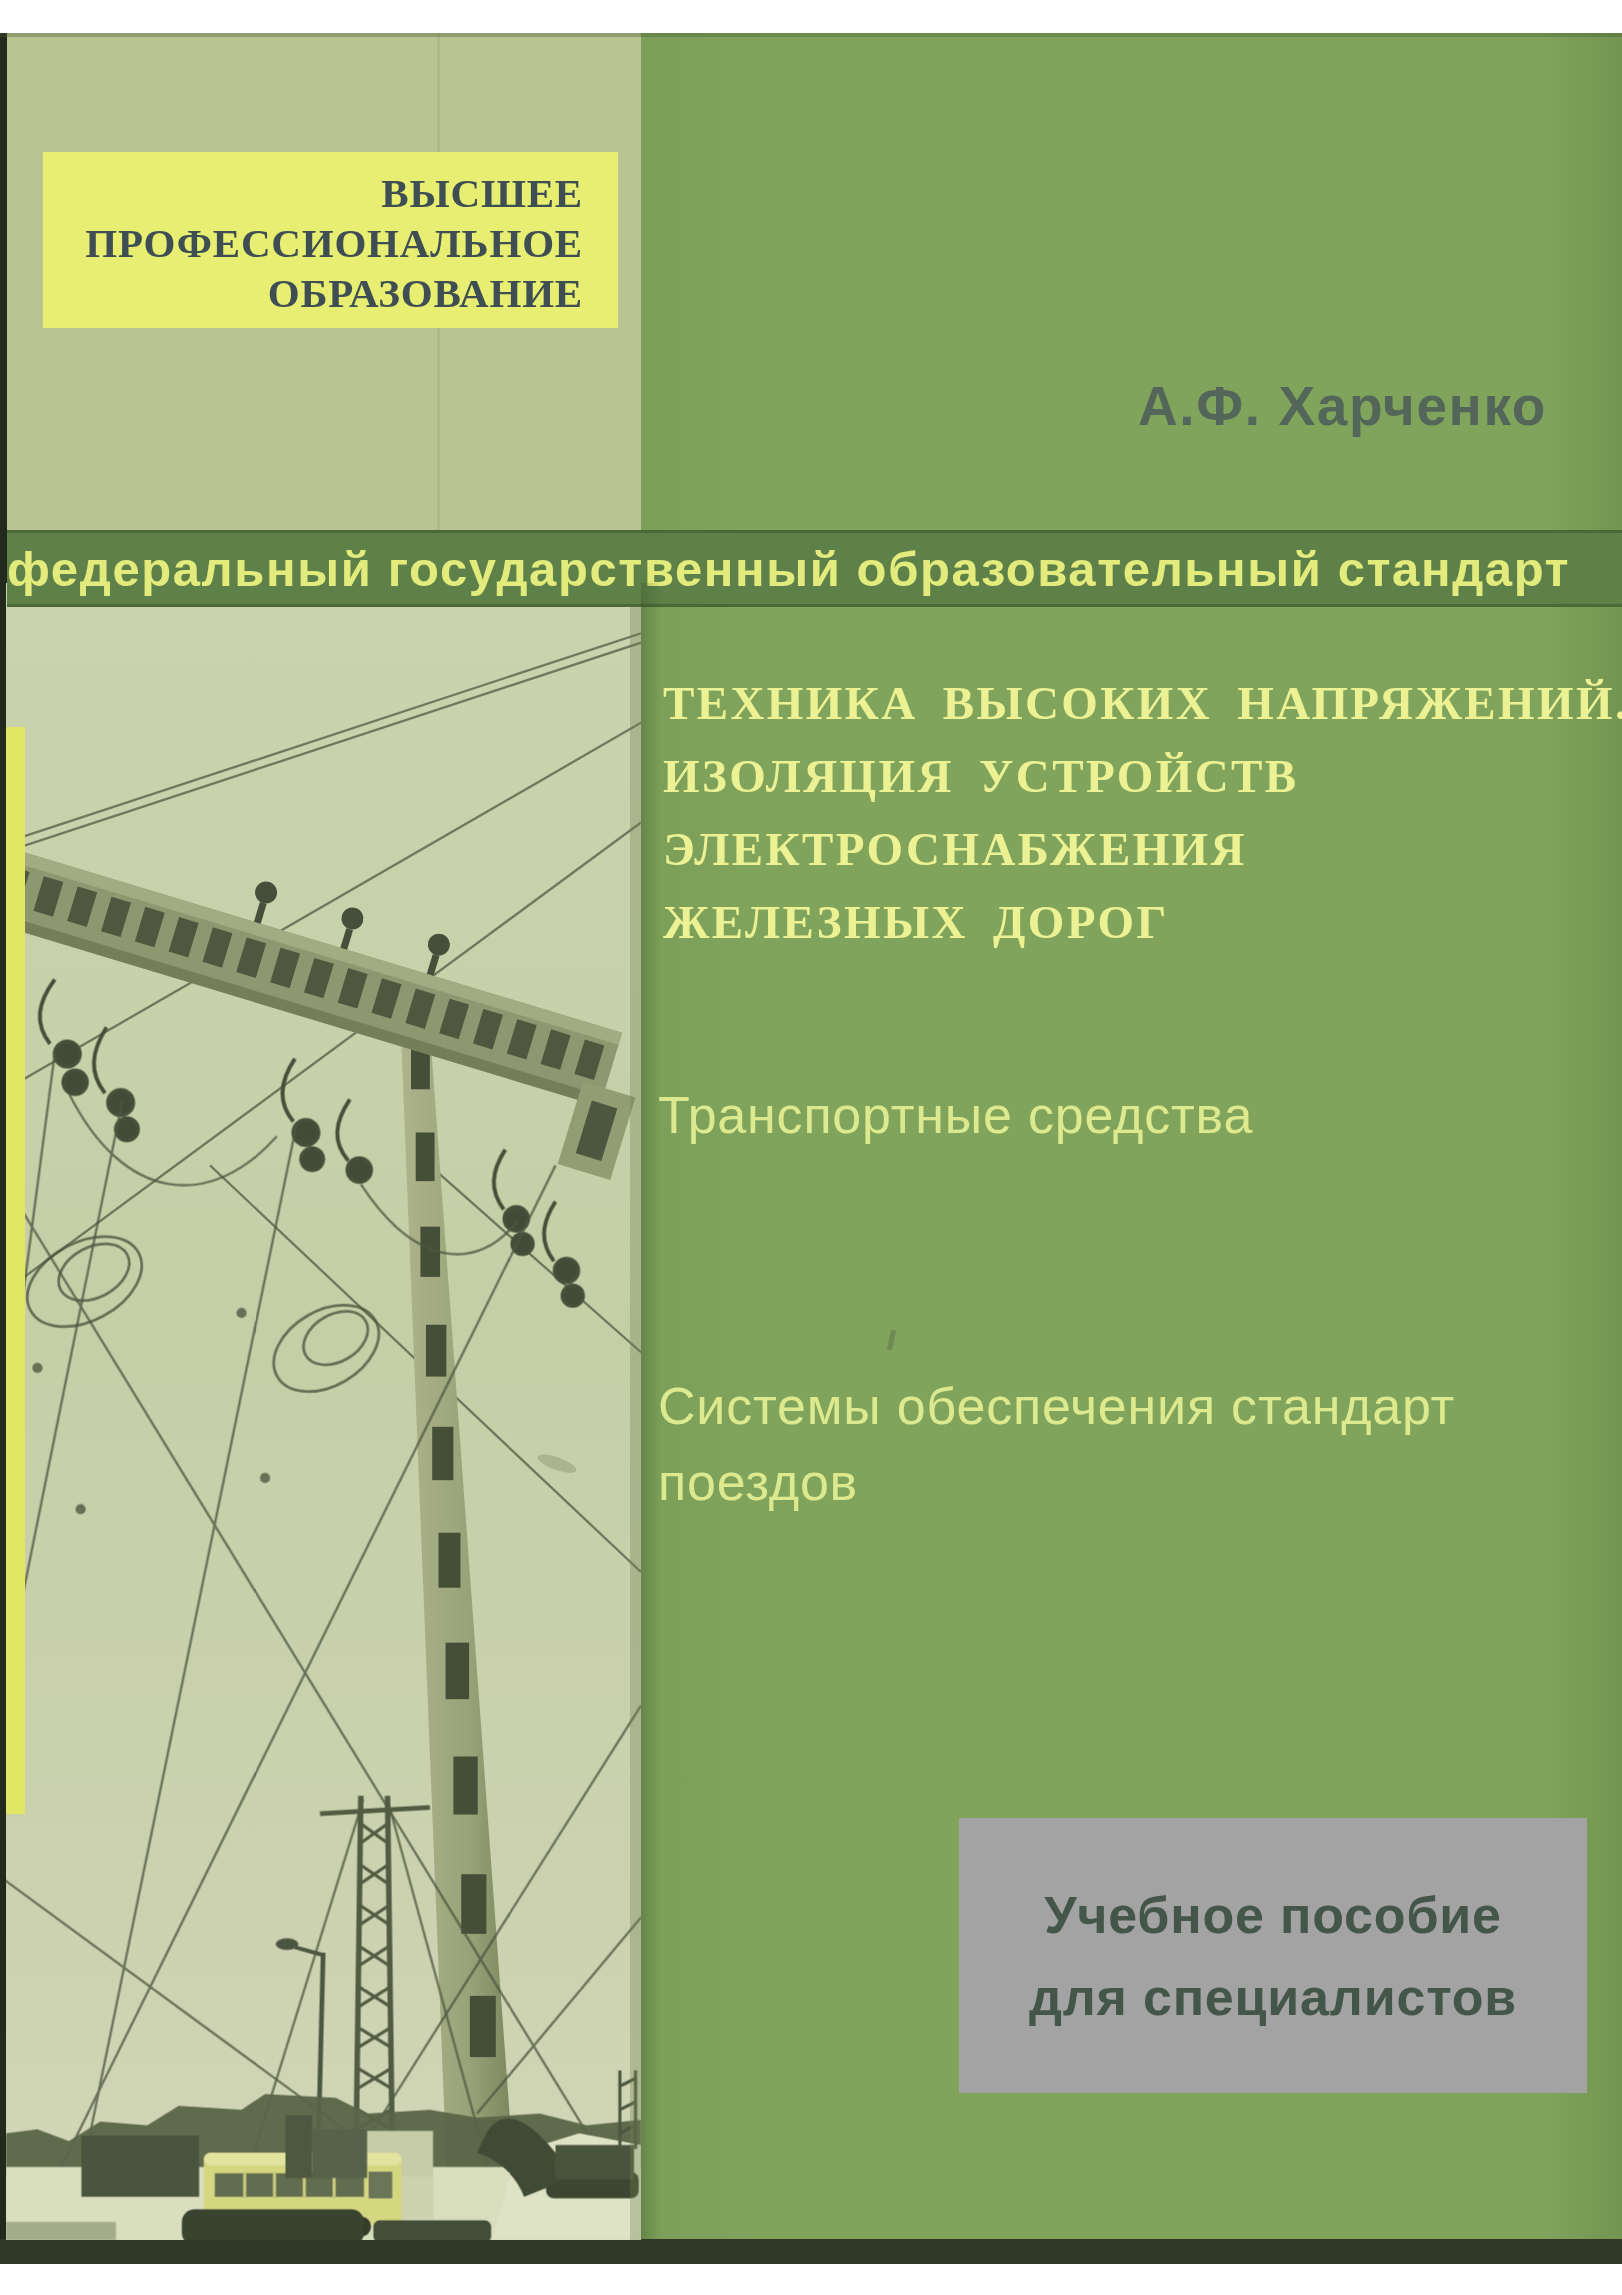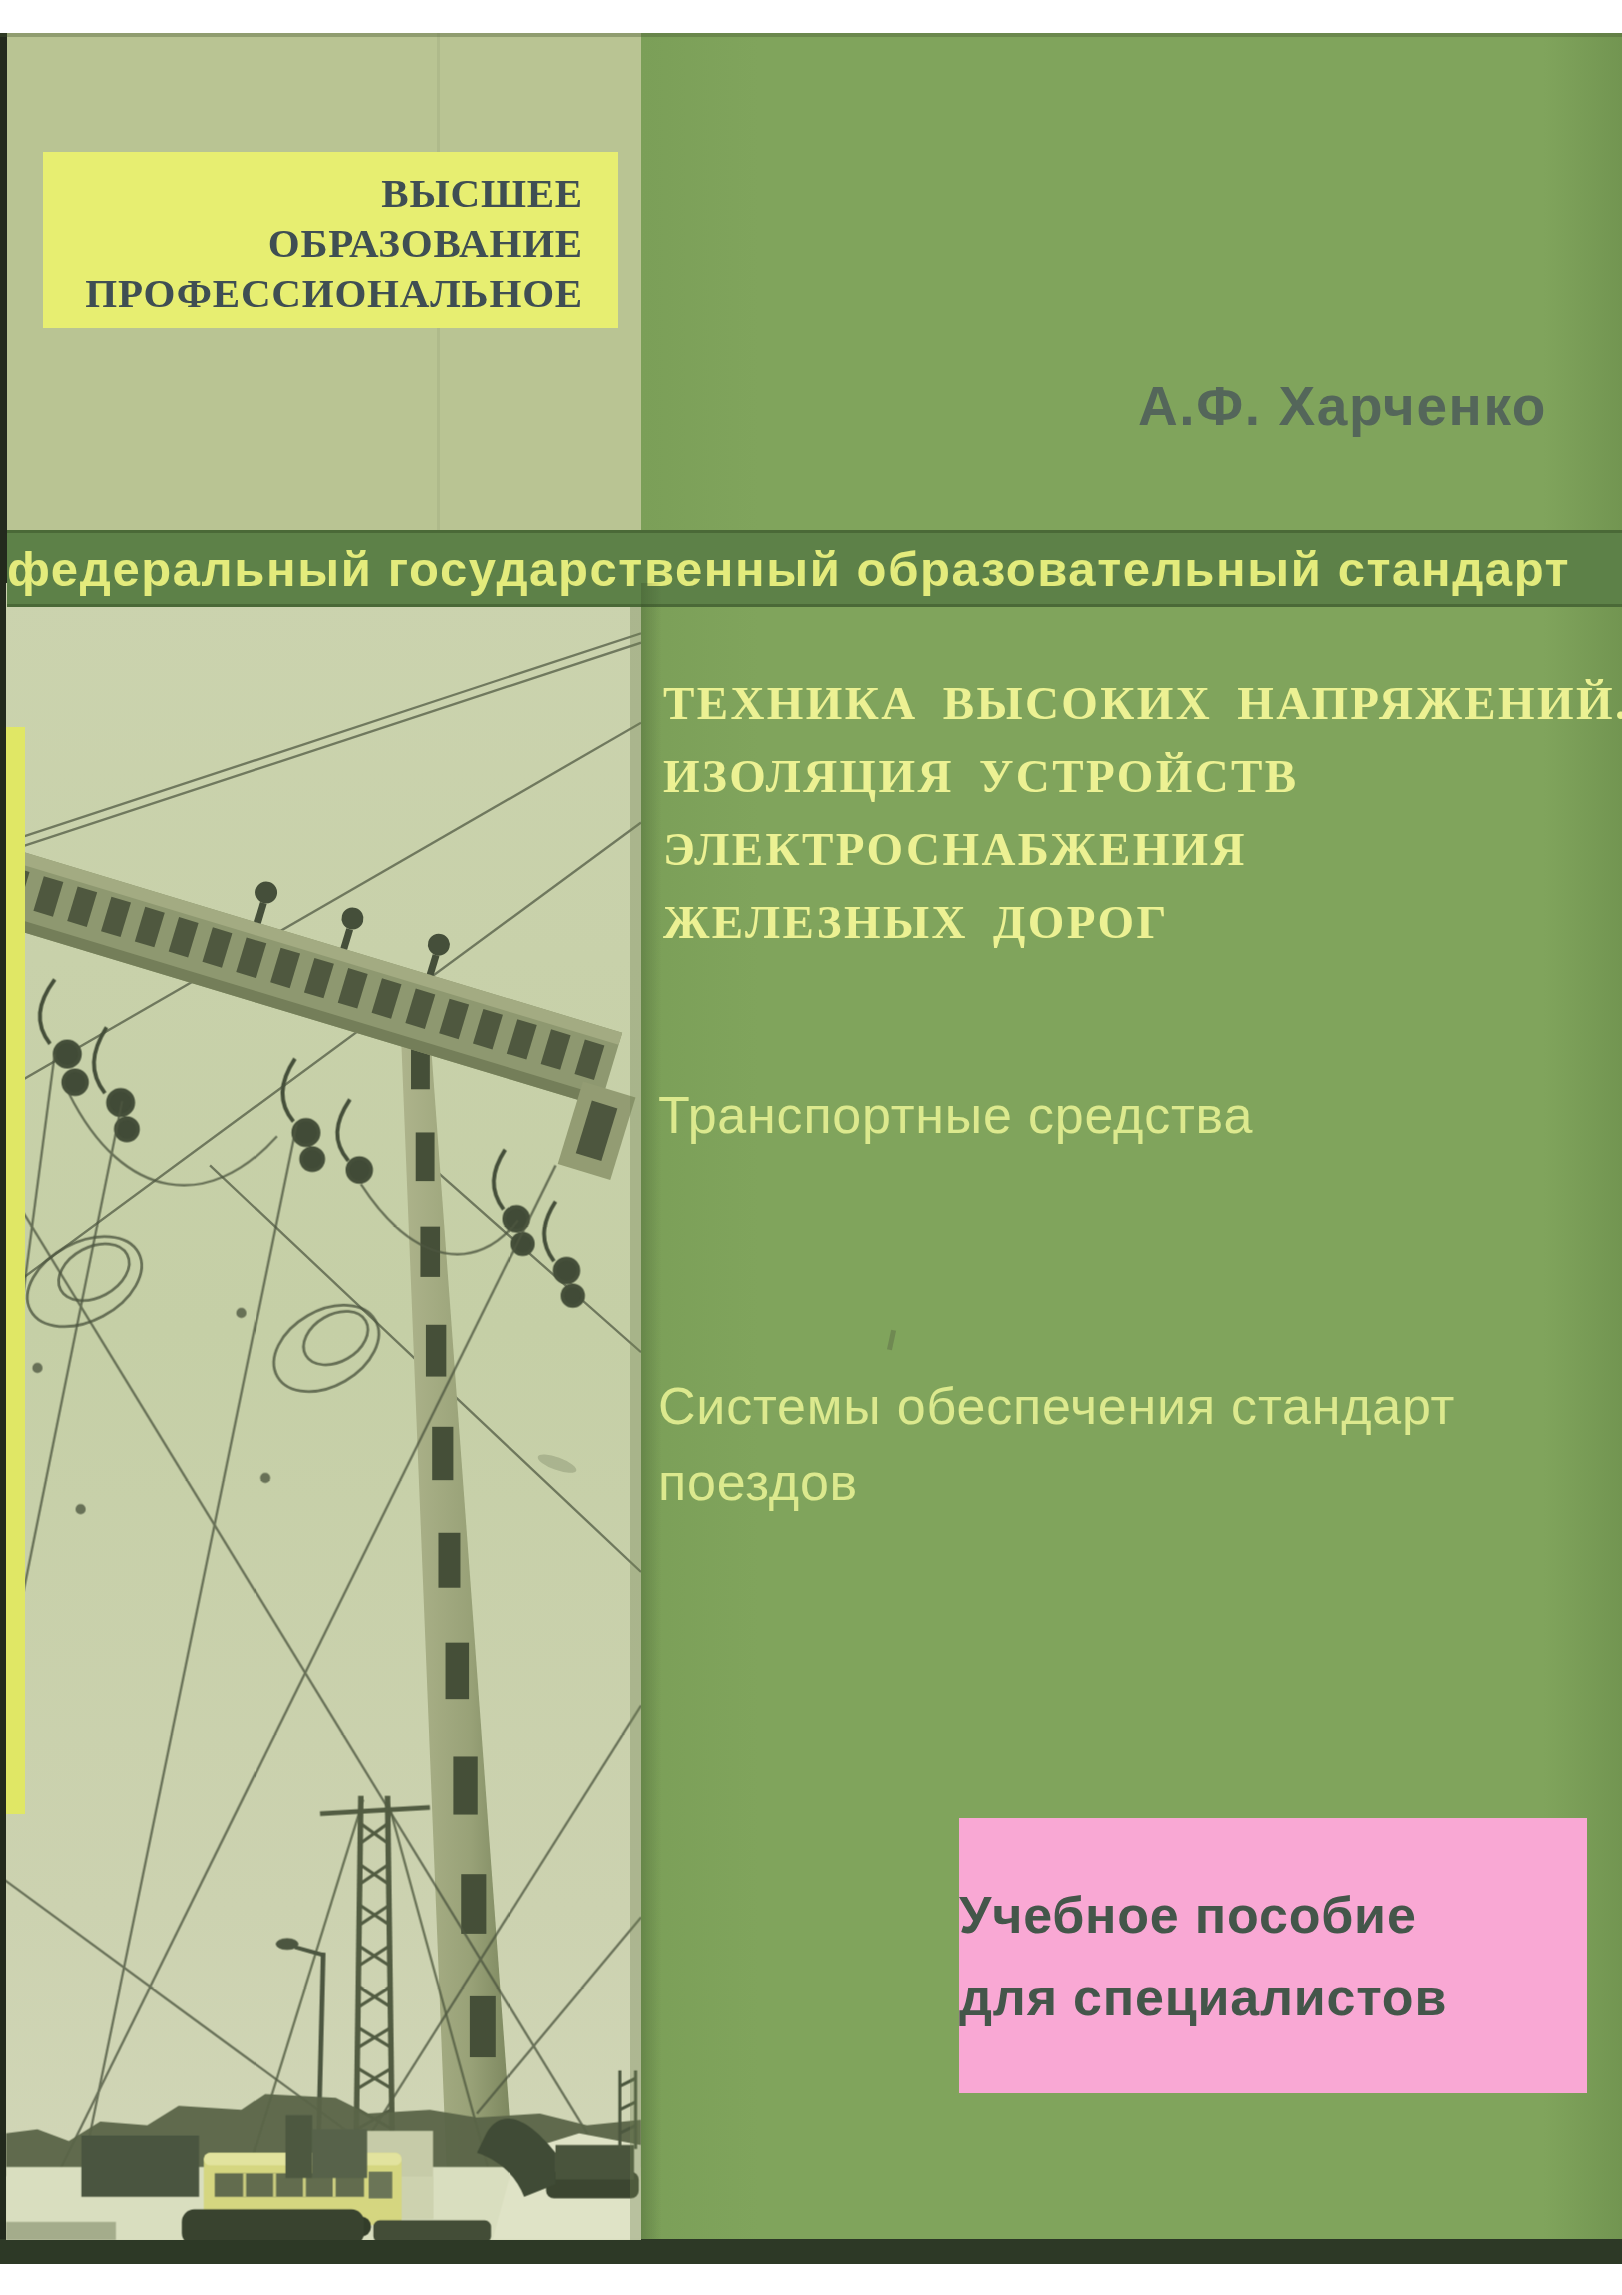--- a/index.html
+++ b/index.html
@@ -46,22 +46,22 @@
                       color:#ecf193;letter-spacing:2.4px;word-spacing:11px;white-space:nowrap;}
 
   
   .subtitle-1{position:absolute;left:658px;top:1085px;font-size:52px;color:#dce98e;letter-spacing:0.8px;z-index:3;}
   .subtitle-2{position:absolute;left:658px;top:1368px;width:950px;font-size:52px;line-height:76px;
               color:#dce98e;letter-spacing:0.8px;z-index:3;}
   .tick{position:absolute;left:889px;top:1330px;width:4.7px;height:20.4px;background:rgba(90,105,70,.45);
         transform:rotate(12deg);z-index:3;}
 
   
-  .aud-box{position:absolute;left:959px;top:1818px;width:628px;height:275px;background:#f9a8d4;z-index:3;
-           display:flex;flex-direction:column;justify-content:center;}
+  .aud-box{position:absolute;left:959px;top:1818px;width:628px;height:275px;background:#a3a3a3;z-index:3;
+           display:flex;flex-direction:column;align-items:center;justify-content:center;}
   .aud-box .line{font-size:52px;font-weight:bold;color:#44564a;letter-spacing:0.8px;line-height:82px;}
 
   
   .photo{position:absolute;left:6.3px;top:583px;width:635px;height:1657px;z-index:1;}
 </style>
 </head>
 <body>
 
 <div id="page">
 
@@ -276,22 +276,22 @@
     </g>
 
     <rect x="224" y="2072" width="232" height="46" rx="16" fill="#39432f"></rect>
     <rect x="468" y="2086" width="150" height="28" rx="8" fill="#434d37"></rect>
     <rect x="0" y="2088" width="140" height="23" fill="#6f7a58" opacity="0.5"></rect>
     <rect x="795" y="0" width="14" height="2111" fill="#6f8252" opacity="0.35"></rect>
   </svg>
 
   <div class="edu-box">
     <div class="line">ВЫСШЕЕ</div>
+    <div class="line">ПРОФЕССИОНАЛЬНОЕ</div>
     <div class="line">ОБРАЗОВАНИЕ</div>
-    <div class="line">ПРОФЕССИОНАЛЬНОЕ</div>
   </div>
 
   <div class="author">А.Ф. Харченко</div>
 
   <div class="banner">
     <div class="label">федеральный государственный образовательный стандарт</div>
   </div>
 
   <div class="title-block">
     <div class="tline">ТЕХНИКА ВЫСОКИХ НАПРЯЖЕНИЙ.</div>

